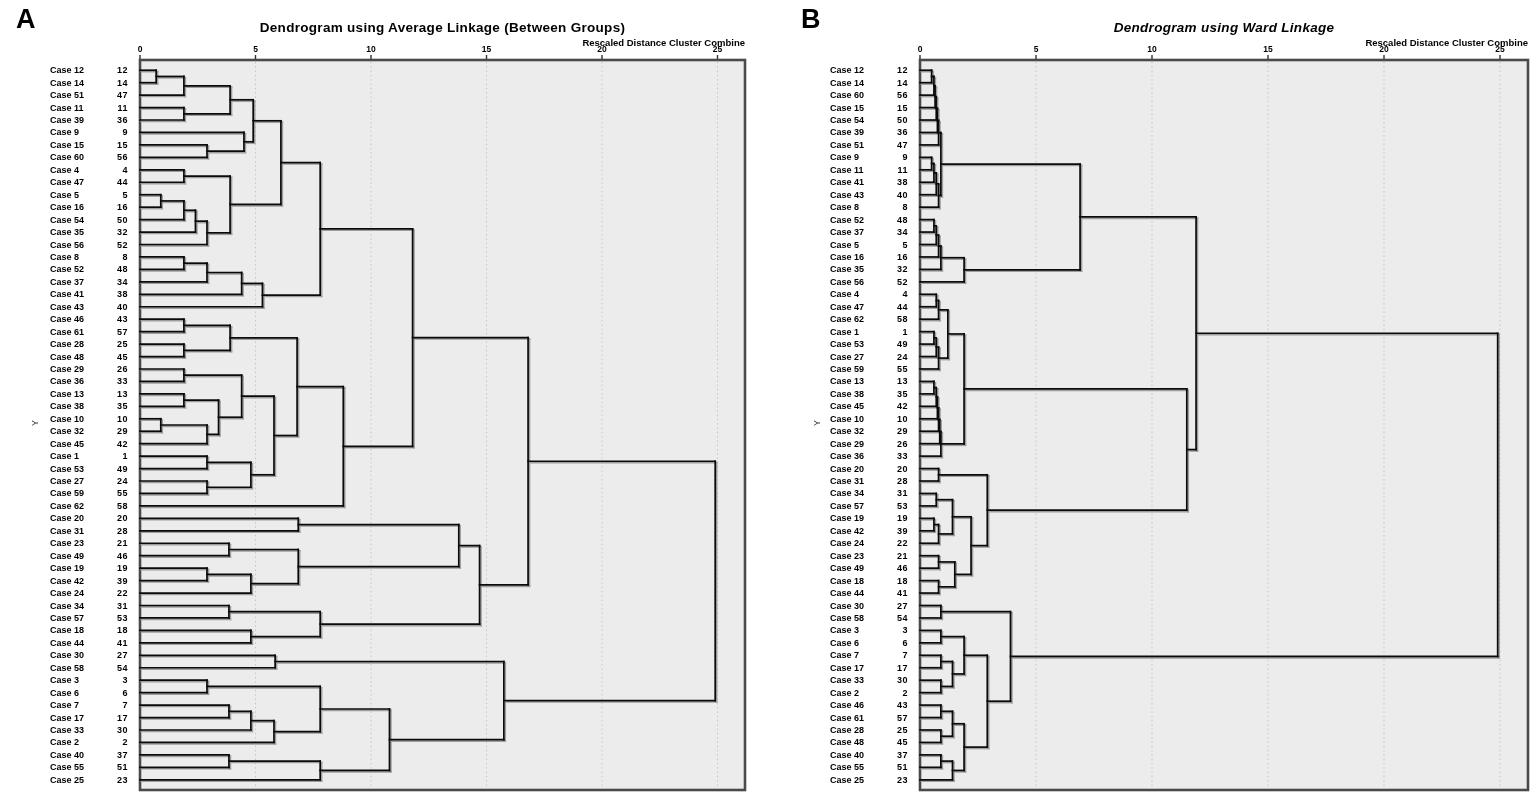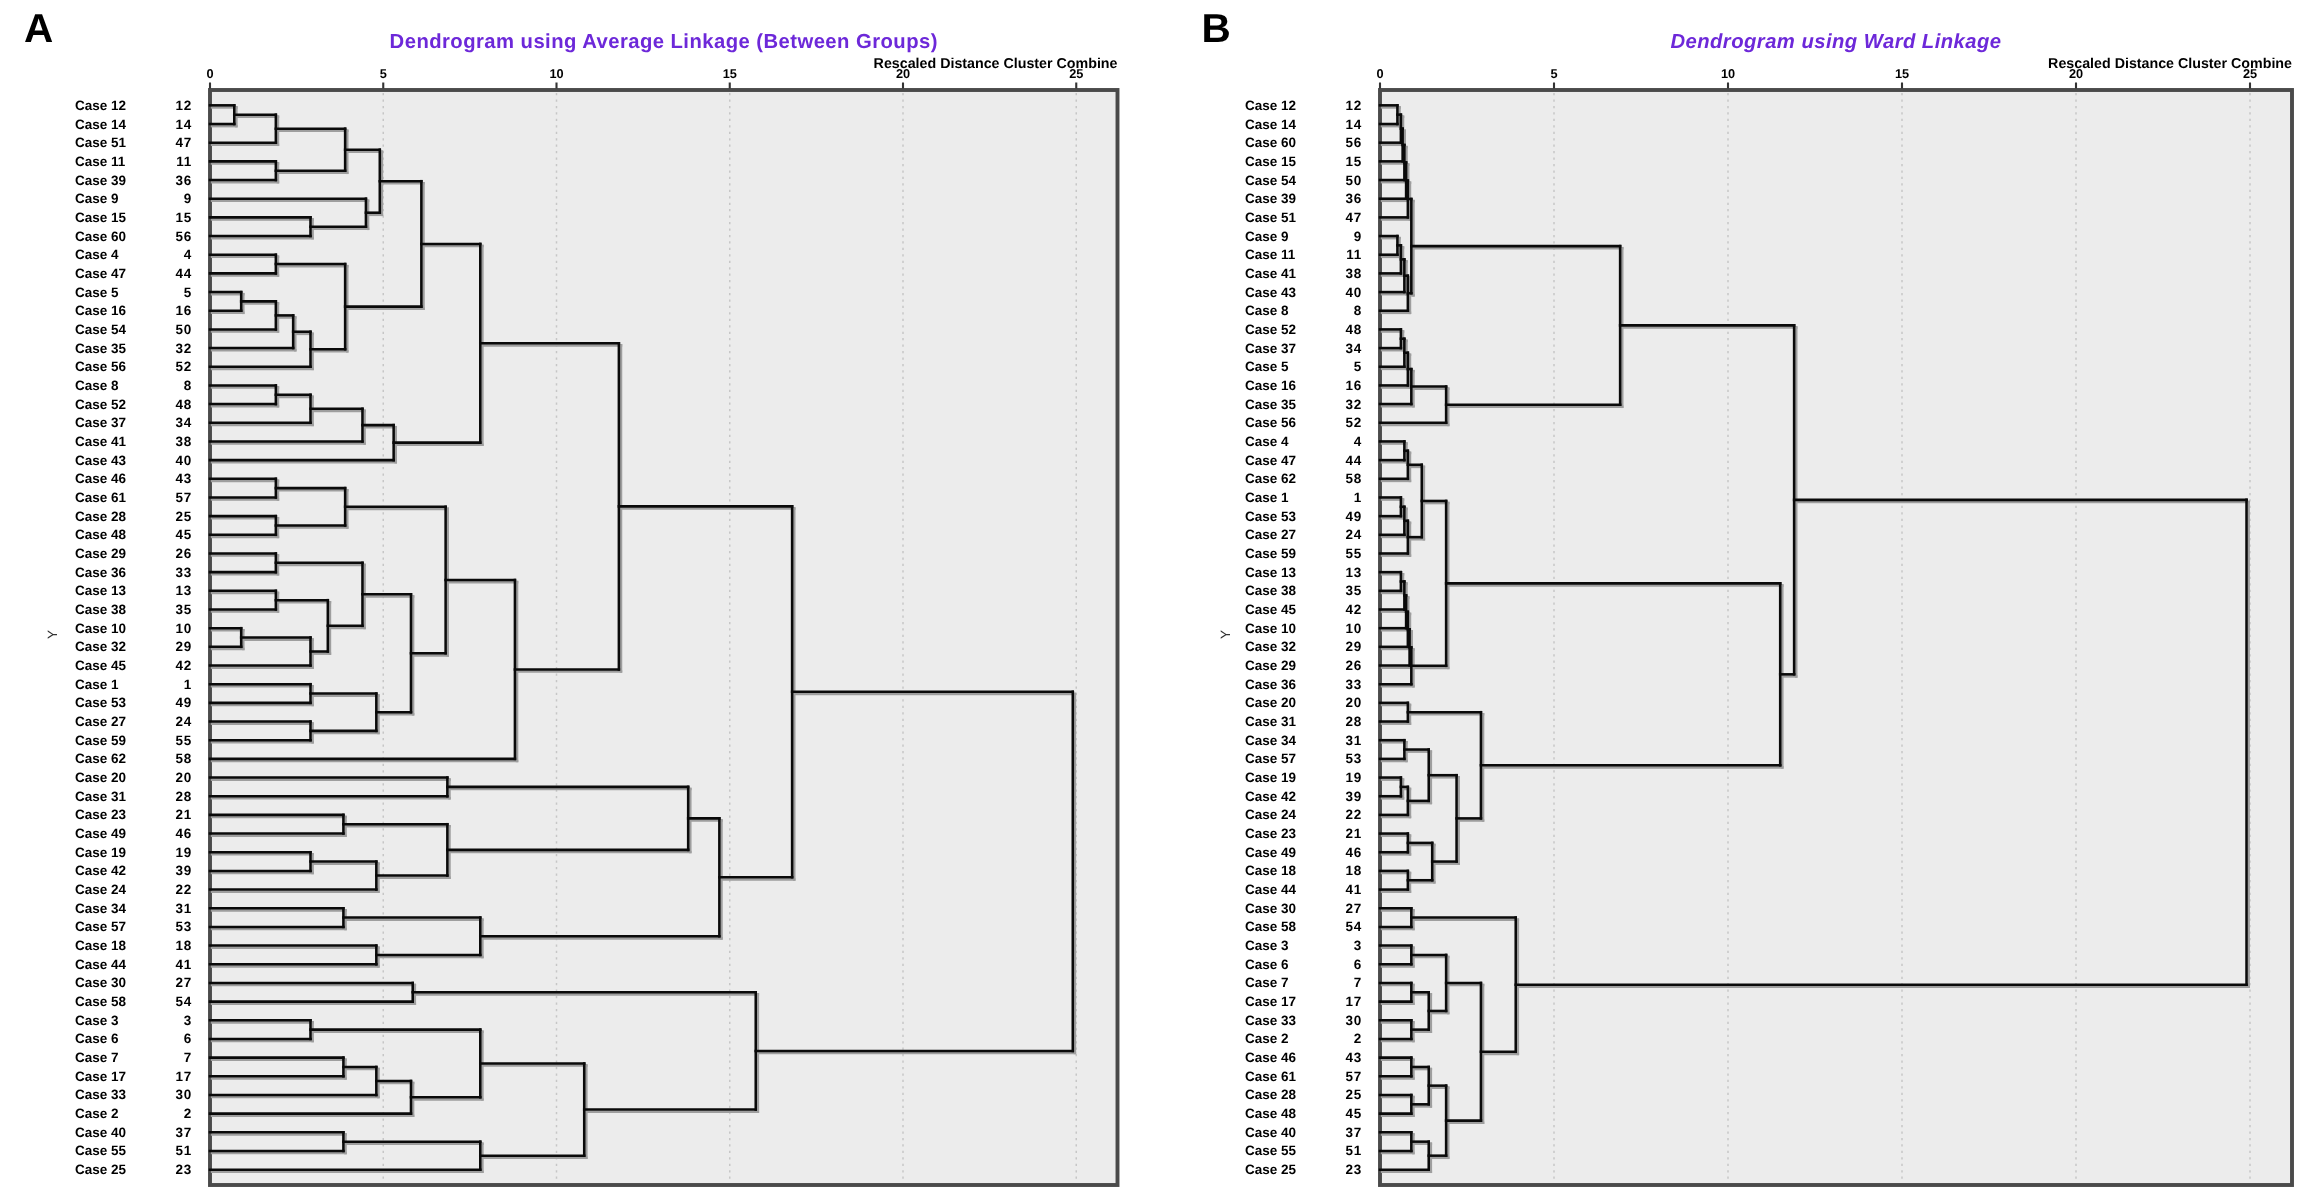--- a/index.html
+++ b/index.html
@@ -1,20 +1,20 @@
 <!DOCTYPE html>
 <html><head>
 <meta charset="utf-8">
 <style>
   html,body{margin:0;padding:0;background:#ffffff;}
   body{width:1535px;height:796px;position:relative;font-family:"Liberation Sans",sans-serif;overflow:hidden;}
   .panel-letter{position:absolute;top:4px;font-size:27px;font-weight:bold;color:#000;}
   #letterA{left:16px;}
   #letterB{left:801px;}
-  .chart-title{position:absolute;top:20px;font-size:13.5px;font-weight:bold;color:#6d28d9;text-align:center;letter-spacing:.3px;}
+  .chart-title{position:absolute;top:20px;font-size:13.5px;font-weight:bold;color:#000000;text-align:center;letter-spacing:.3px;}
   #titleA{left:140px;width:605px;}
   #titleB{left:920px;width:608px;font-style:italic;}
   .chart-subtitle{position:absolute;top:37px;font-size:9.5px;font-weight:bold;color:#000;text-align:right;}
   #subA{left:140px;width:605px;}
   #subB{left:920px;width:608px;}
   .y-axis-label{position:absolute;top:418px;font-size:9px;color:#333;transform:rotate(-90deg);transform-origin:center;}
   #ylabA{left:32px;}
   #ylabB{left:814px;}
   svg{position:absolute;left:0;top:0;}
   text{font-family:"Liberation Sans",sans-serif;}

